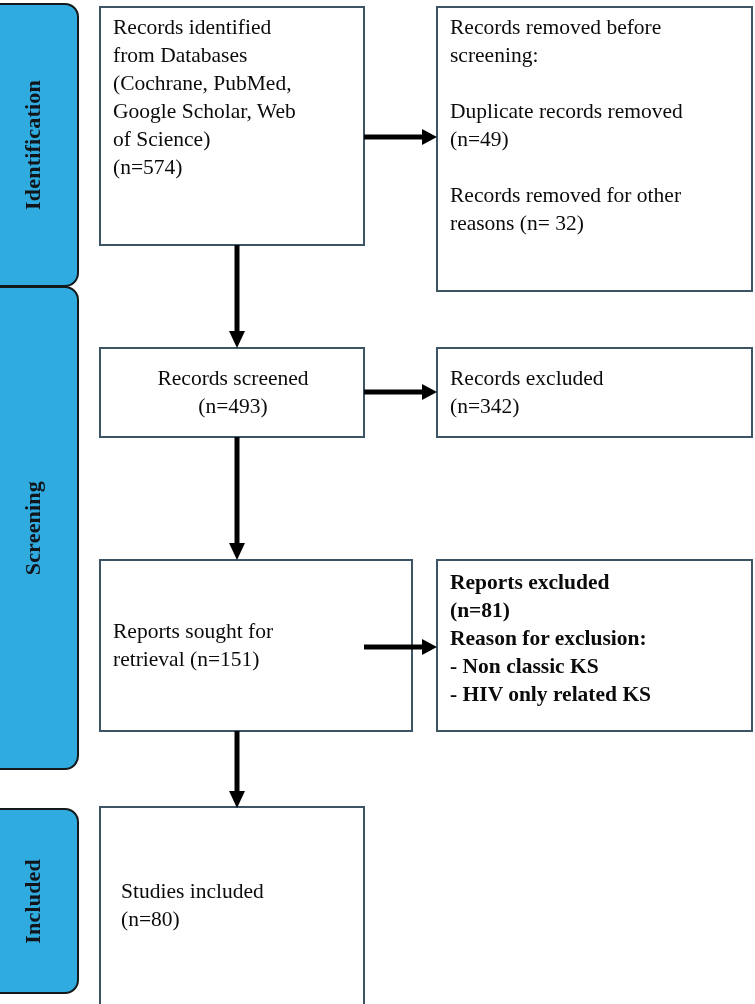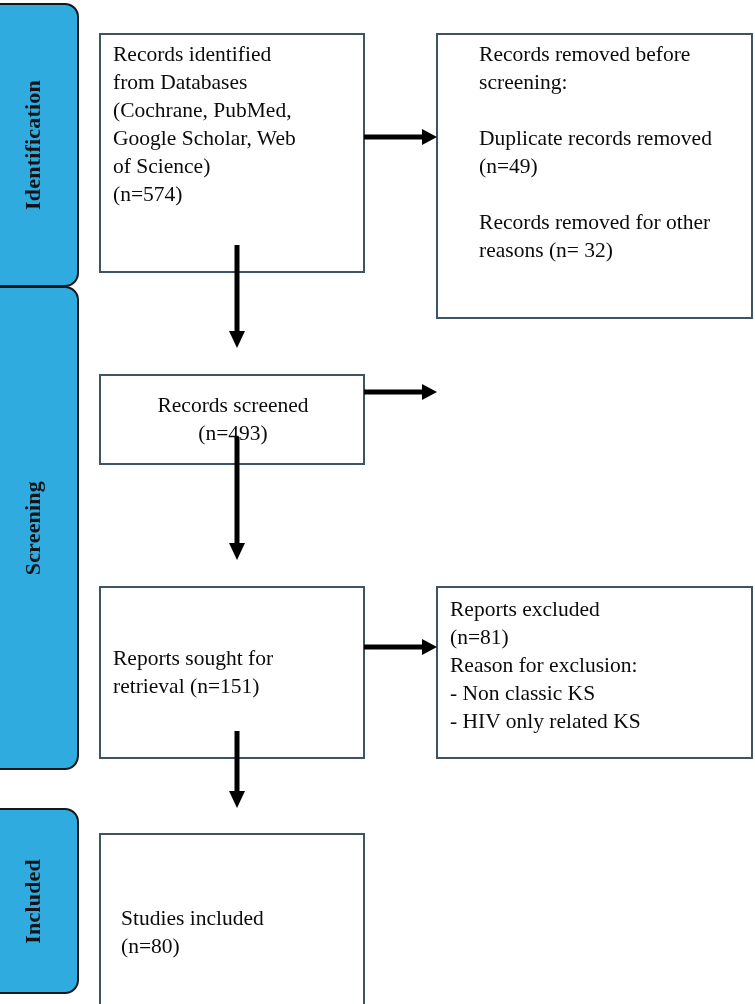--- a/index.html
+++ b/index.html
@@ -48,21 +48,20 @@
   
   .flow-box {
     position: absolute;
     box-sizing: border-box;
     background: #ffffff;
     border: 2px solid #3d5465;
     padding: 8px 10px 8px 12px;
     display: flex;
     flex-direction: column;
     justify-content: center;
-    margin-top: 27px;
   }
   .flow-box .box-text {
     font-family: "Liberation Serif", "DejaVu Serif", serif;
     font-size: 21.5px;
     line-height: 1.30;
     color: #0b0b0b;
     white-space: pre-line;
   }
 
   
@@ -95,43 +94,47 @@
 Google Scholar, Web
 of Science)
 (n=574)</span>
   </div>
 
   <div class="flow-box" style="left:99px; top:347px; width:266px; height:91px;text-align:center;">
     <span class="box-text">Records screened
 (n=493)</span>
   </div>
 
-  <div class="flow-box" style="left:99px; top:559px; width:266px; height:173px;">
+  <div class="flow-box" style="left:99px; top:559px; width:314px; height:173px;">
     <span class="box-text">Reports sought for
 retrieval (n=151)</span>
   </div>
 
   <div class="flow-box" style="left:99px; top:806px; width:266px; height:200px; padding-left:20px;">
     <span class="box-text">Studies included
 (n=80)</span>
   </div>
 
-  <div class="flow-box" style="left:436px; top:6px; width:317px; height:286px; justify-content:flex-start; padding-top:6px;align-items:center;">
+  <div class="flow-box" style="left:436px; top:6px; width:317px; height:286px; justify-content:flex-start; padding-top:6px;">
     <span class="box-text">Records removed before
 screening:
 
 Duplicate  records removed
 (n=49)
 
 Records removed for other
 reasons (n= 32)</span>
   </div>
 
+  <div class="flow-box" style="left:436px; top:347px; width:317px; height:91px;">
+    <span class="box-text"> Records excluded
+ (n=342)</span>
+  </div>
 
-  <div class="flow-box" style="left:436px; top:559px; width:317px; height:173px; justify-content:flex-start; padding-top:8px;">
+  <div class="flow-box" style="left:436px; top:559px; width:317px; height:173px; justify-content:flex-start; padding-top:8px;font-weight:bold;">
     <span class="box-text">Reports excluded
 (n=81)
 Reason for exclusion:
 - Non classic KS
 - HIV only related KS</span>
   </div>
 
   <div class="conn" style="left:364px; top:127px; width:74px; height:20px;">
     <svg width="74" height="20" viewBox="0 0 74 20" aria-hidden="true">
       <line x1="0" y1="10" x2="60" y2="10" stroke="#000000" stroke-width="5"></line>

